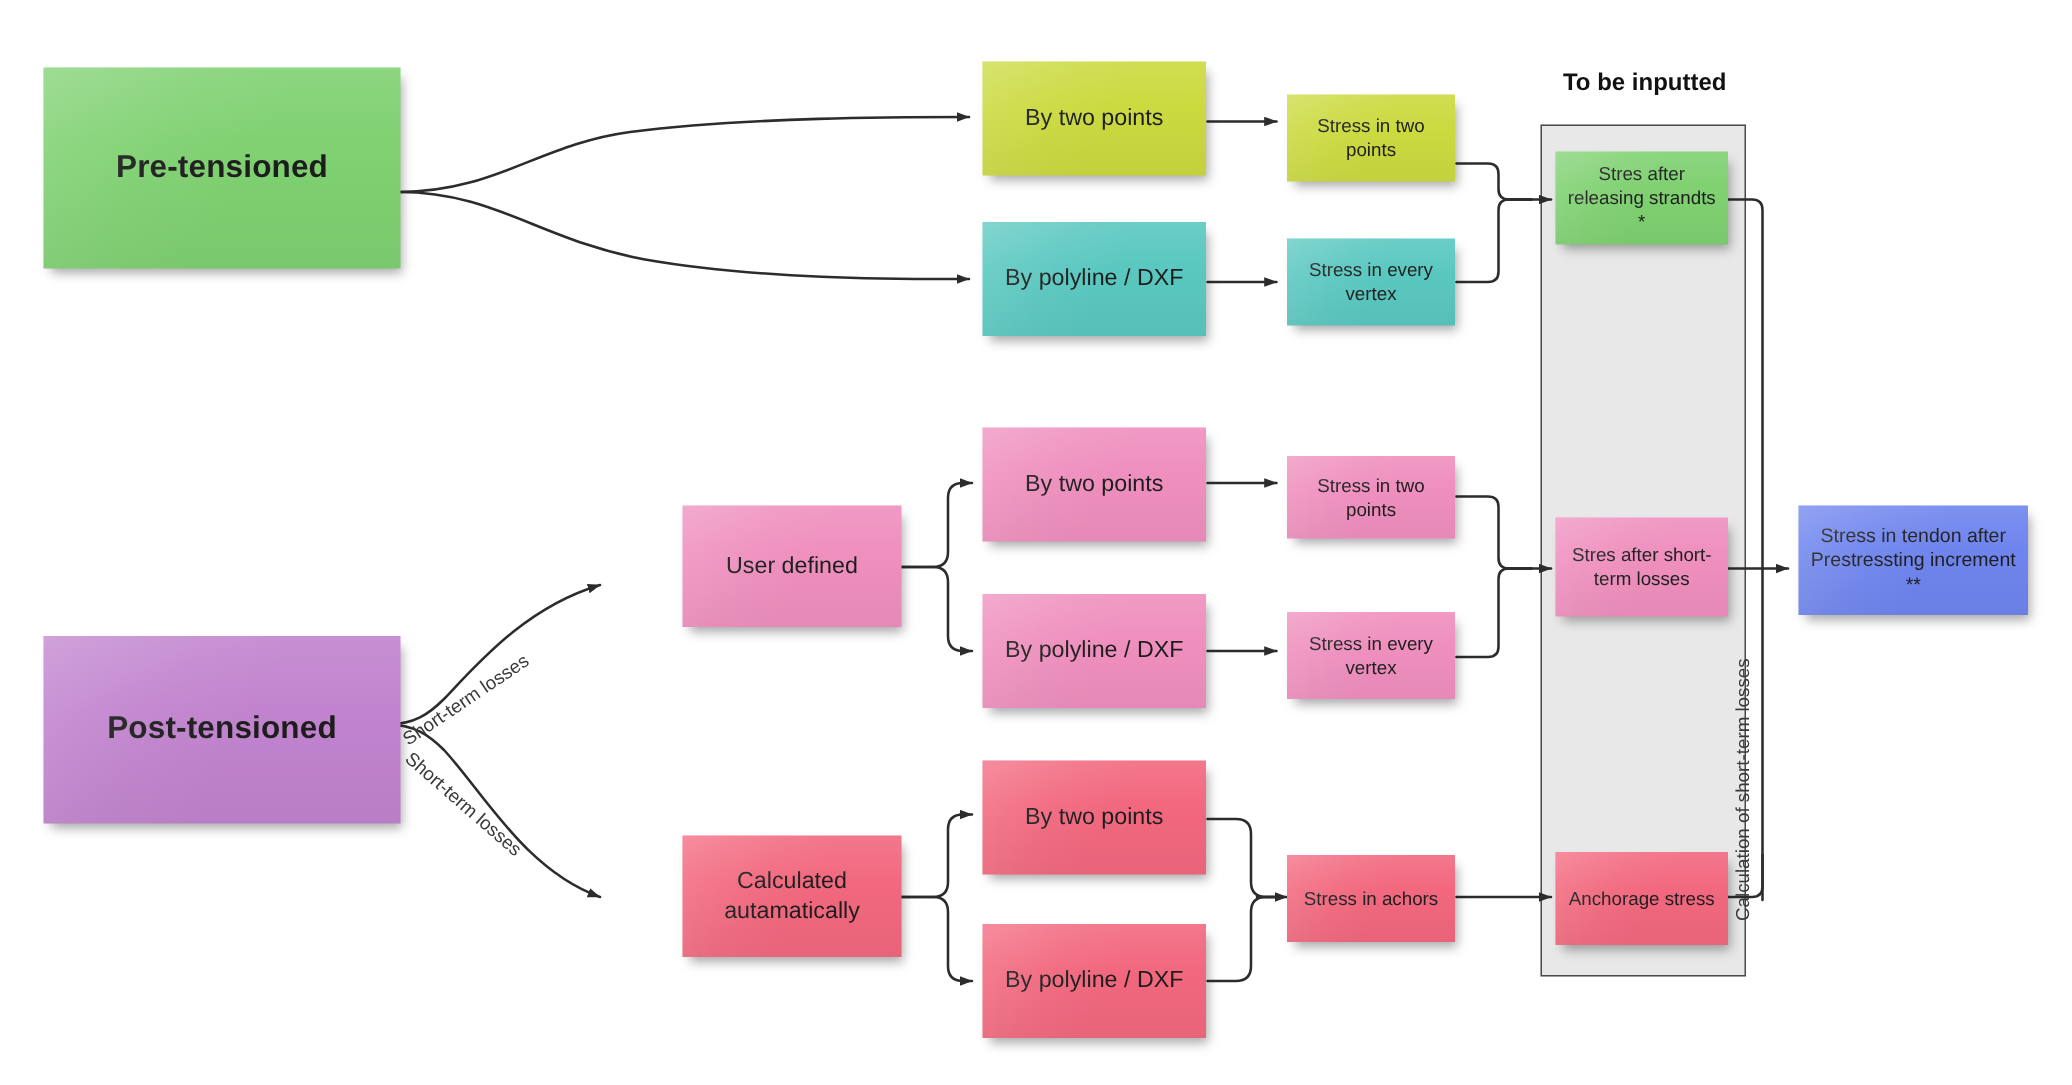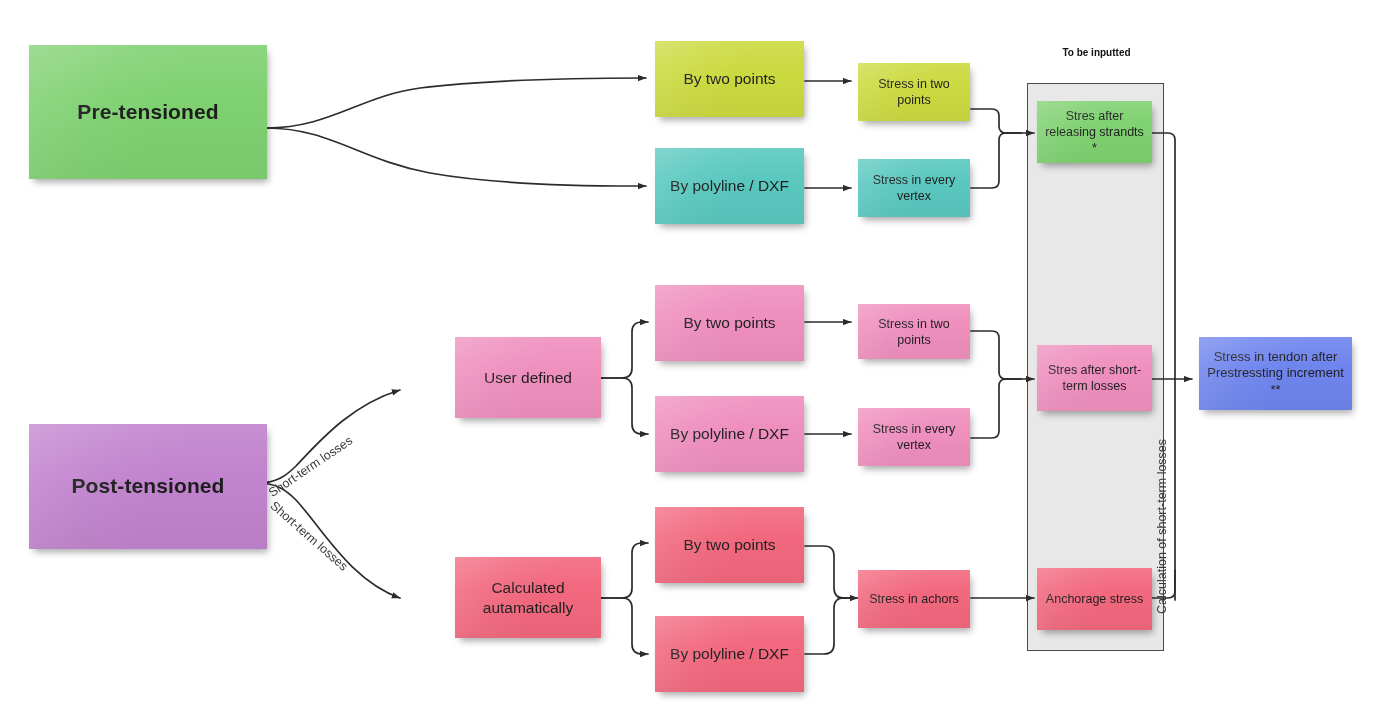--- a/index.html
+++ b/index.html
@@ -69,21 +69,21 @@
     border:1.6px solid #4a4a4a;
     box-sizing:border-box;
     z-index:2;
   }
   #grey-title{
     position:absolute;
     left:1009px;
     top:47px;
     width:175px;
     text-align:center;
-    font-size:10px;
+    font-size:16px;
     font-weight:bold;
     color:#111111;
     z-index:11;
   }
 
   
   .edge-label{
     position:absolute;
     font-size:12.5px;
     color:#3a3a3a;

